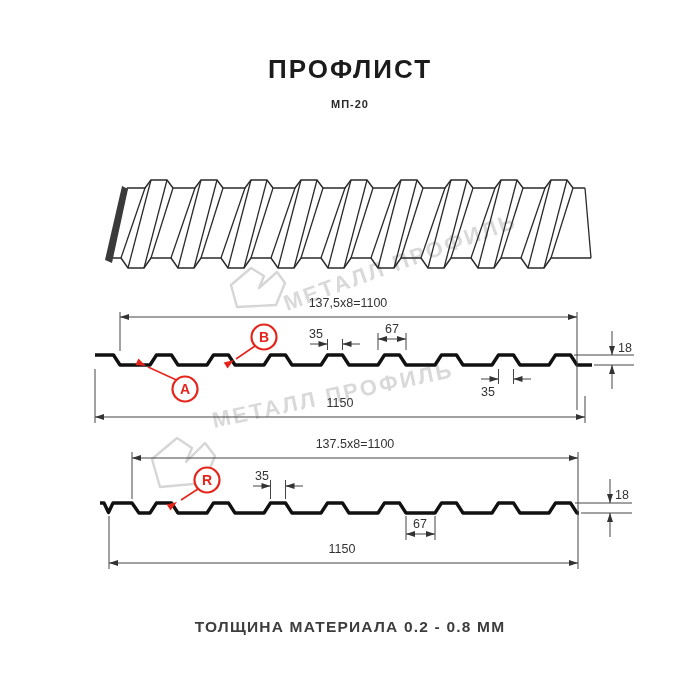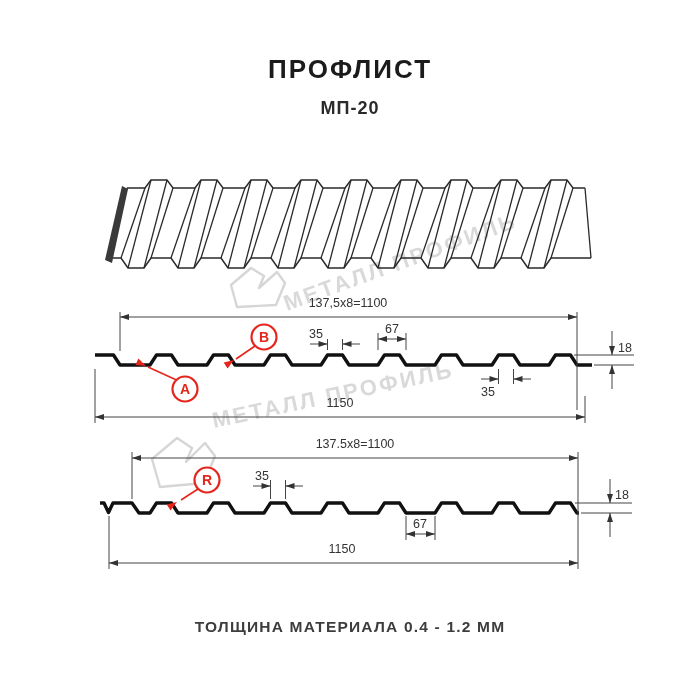--- a/index.html
+++ b/index.html
@@ -2,21 +2,21 @@
 <html><head>
 <meta charset="utf-8">
 <style>
   html,body{margin:0;padding:0;}
   body{width:700px;height:700px;background:#ffffff;position:relative;overflow:hidden;
        font-family:"Liberation Sans", sans-serif;}
   .stage{position:absolute;inset:0;width:700px;height:700px;}
   .title{position:absolute;top:54px;left:0;width:700px;text-align:center;
          font-size:26px;font-weight:800;letter-spacing:2px;color:#1b1b1b;}
   .subtitle{position:absolute;top:98px;left:0;width:700px;text-align:center;
-         font-size:18px;font-weight:700;letter-spacing:1px;color:#2a2a2a;}
+         font-size:11px;font-weight:700;letter-spacing:1px;color:#2a2a2a;}
   .footer{position:absolute;top:618px;left:0;width:700px;text-align:center;
          font-size:15.5px;font-weight:600;letter-spacing:1.2px;color:#3d3d3d;}
   svg{position:absolute;left:0;top:0;}
   .dimtxt{font-size:12.5px;fill:#333;font-family:"Liberation Sans",sans-serif;}
   .redtxt{font-size:14px;font-weight:bold;fill:#e5251c;font-family:"Liberation Sans",sans-serif;}
   .wmtxt{font-size:22px;font-weight:700;letter-spacing:2.5px;fill:#d9d9d9;
          font-family:"Liberation Sans",sans-serif;}
 </style>
 </head>
 <body>
@@ -202,13 +202,13 @@
 
     <g>
       <line x1="198" y1="489" x2="181" y2="500" stroke="#e5251c" stroke-width="1.6"></line>
       <polygon points="0,0 10,3.5 10,-3.5" fill="#e5251c" transform="translate(177,502) rotate(147)"></polygon>
       <circle cx="207" cy="480" r="12.5" fill="#fff" stroke="#e5251c" stroke-width="2.2"></circle>
       <text class="redtxt" text-anchor="middle" x="207" y="485">R</text>
     </g>
   </g>
 </svg>
 
-<div class="footer">ТОЛЩИНА МАТЕРИАЛА 0.4 - 1.2 ММ</div>
+<div class="footer">ТОЛЩИНА МАТЕРИАЛА 0.2 - 0.8 ММ</div>
 
 </body></html>

